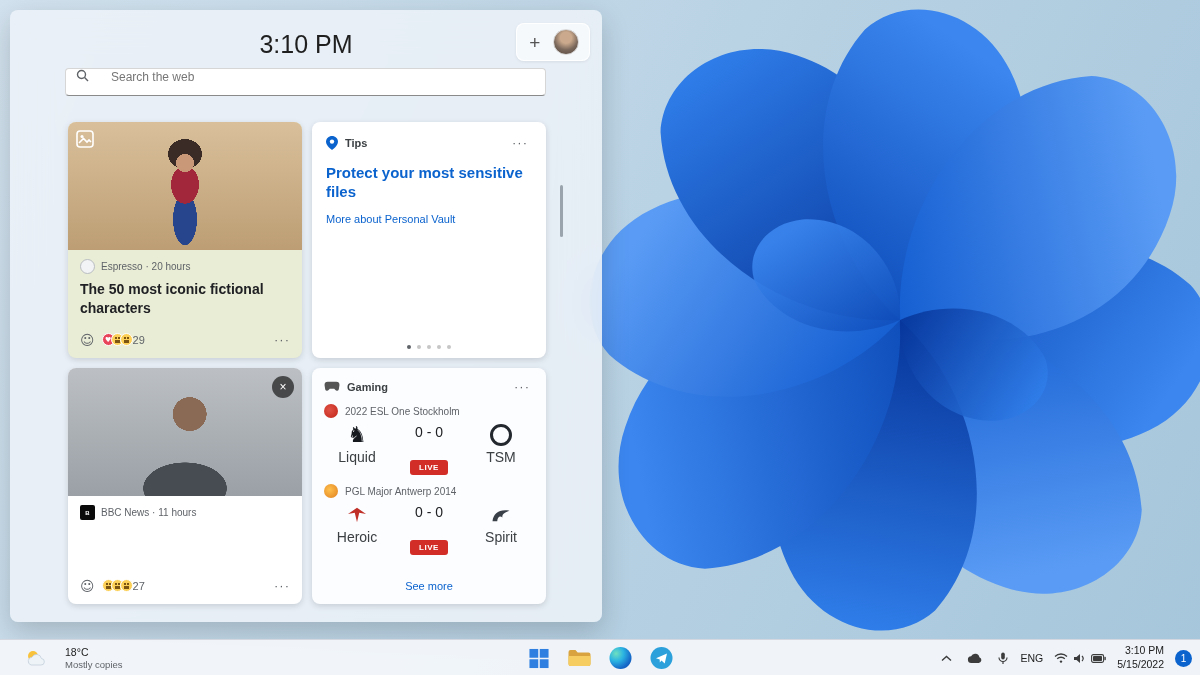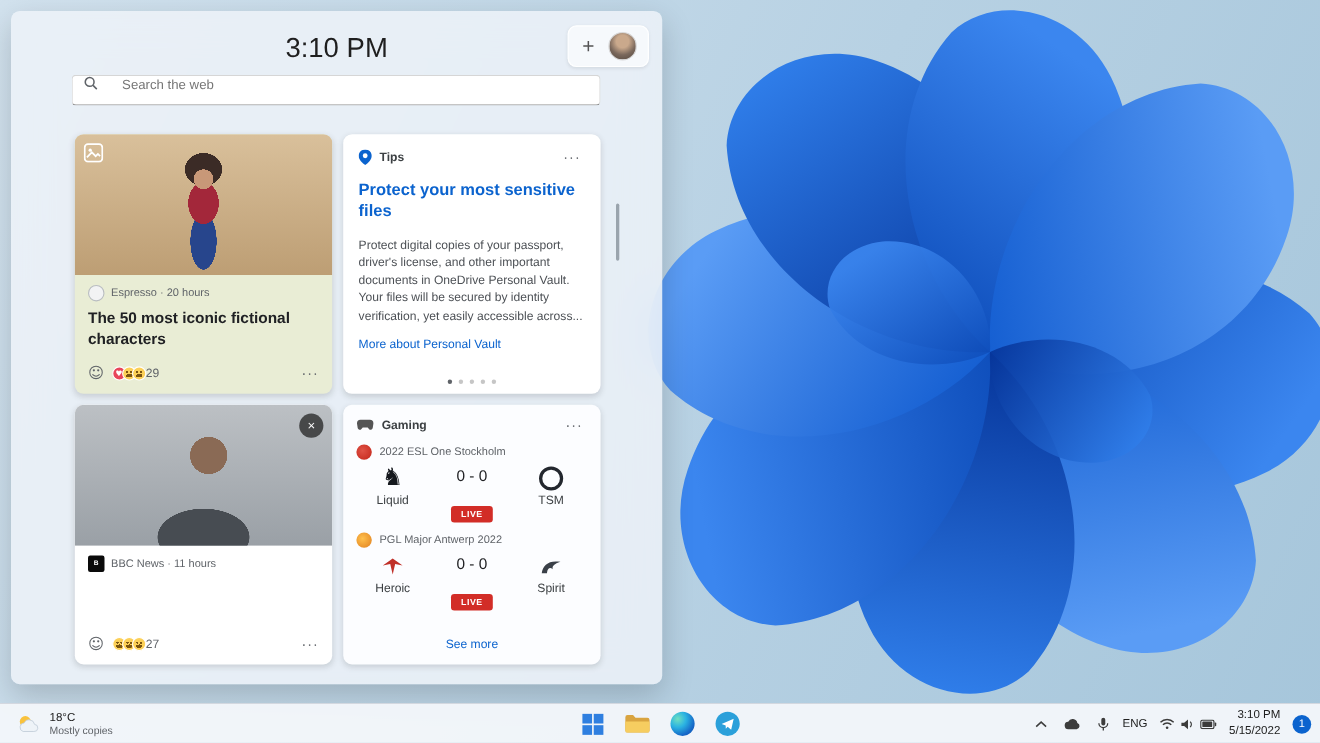--- a/index.html
+++ b/index.html
@@ -96,35 +96,35 @@
 
   .event-row { display:flex; align-items:center; gap:7px; margin-top:9px; font-size:10px; color:#5f6368; }
   .event-logo { width:14px; height:14px; border-radius:50%; flex:none; }
   .logo-esl { background:radial-gradient(circle at 40% 40%, #e05246, #c22418); }
   .logo-pgl { background:radial-gradient(circle at 40% 40%, #ffc04d, #e07f1e); }
   .teams { display:flex; align-items:flex-start; justify-content:space-between; margin-top:5px; padding:0 2px; }
   .team { width:62px; display:flex; flex-direction:column; align-items:center; gap:2px; }
   .team-logo { height:24px; display:flex; align-items:center; justify-content:center; }
   .liquid-glyph { font-family:"DejaVu Sans",sans-serif; font-size:22px; color:#15181d; line-height:1; }
   .tsm-ring { width:22px; height:22px; border-radius:50%; border:3px solid #23272e; }
-  .team-name { font-size:11px; color:#3c4043; }
+  .team-name { font-size:14px; color:#3c4043; }
   .mid { display:flex; flex-direction:column; align-items:center; gap:20px; padding-top:1px;justify-content:flex-end; }
   .score { font-size:14px; color:#202124; font-weight:500; }
   .live-badge { background:#d22d27; color:#fff; font-size:8px; font-weight:700;
     padding:3px 9px; border-radius:3px; letter-spacing:0.5px; }
   .see-more { margin-top:auto; text-align:center; font-size:11px; color:#0b63ce; padding:6px 0 2px; cursor:pointer; }
 
   .scroll-thumb { position:absolute; left:550px; top:175px; width:3px; height:52px;
     border-radius:2px; background:#9aa4ad; cursor:pointer; }
 
   
   .taskbar { position:absolute; left:0; bottom:0; width:1200px; height:36px;
     background:rgba(243,246,250,0.96); border-top:1px solid rgba(198,204,212,0.7); }
-  .tb-weather { position:absolute; left:6px; top:0; height:36px; display:flex; align-items:center;
-    gap:7px; padding:0 8px; cursor:pointer; border-radius:4px; }
+  .tb-weather { position:absolute; left:16px; top:0; height:36px; display:flex; align-items:center;
+    gap:17px; padding:0 8px; cursor:pointer; border-radius:4px; }
   .tb-weather-text { display:flex; flex-direction:column; line-height:1.2; }
   .tb-temp { font-size:10.5px; color:#202020; }
   .tb-cond { font-size:9.5px; color:#5f6368; }
   .tb-center { position:absolute; left:50%; top:0; transform:translateX(-50%); height:36px;
     display:flex; gap:15px; align-items:center; }
   .tb-icon { width:26px; height:26px; display:flex; align-items:center; justify-content:center;
     border-radius:4px; cursor:pointer; }
   .edge-circle { width:22px; height:22px; border-radius:50%;
     background:radial-gradient(circle at 30% 30%, #6fe0c0 0%, #2bb3e2 35%, #1668c8 70%, #0d4ea8 100%); }
   .telegram-circle { width:22px; height:22px; border-radius:50%; background:#2ba0da;
@@ -215,21 +215,20 @@
     <div class="card card-tips">
       <div class="widget-header">
         <svg width="12" height="14" viewBox="0 0 12 14">
           <path d="M6 0 C9.3 0 12 2.6 12 5.8 C12 10 6 14 6 14 C6 14 0 10 0 5.8 C0 2.6 2.7 0 6 0 Z" fill="#0b63ce"></path>
           <circle cx="6" cy="5.6" r="2.2" fill="#fff"></circle>
         </svg>
         <span class="widget-title">Tips</span>
         <button class="menu-dots">···</button>
       </div>
       <div class="tips-heading">Protect your most sensitive files</div>
-      <div class="tips-body">Protect digital copies of your passport, driver's license, and other important documents in OneDrive Personal Vault. Your files will be secured by identity verification, yet easily accessible across...</div>
       <span class="tips-link">More about Personal Vault</span>
       <div class="dots">
         <span class="dot active"></span>
         <span class="dot"></span>
         <span class="dot"></span>
         <span class="dot"></span>
         <span class="dot"></span>
       </div>
     </div>
 
@@ -278,21 +277,21 @@
         <div class="team">
           <span class="team-logo">
               <span class="tsm-ring"></span>
             </span>
           <span class="team-name">TSM</span>
         </div>
       </div>
 
       <div class="event-row">
         <span class="event-logo logo-pgl"></span>
-        <span>PGL Major Antwerp 2022</span>
+        <span>PGL Major Antwerp 2014</span>
       </div>
       <div class="teams">
         <div class="team">
           <span class="team-logo">
             <svg width="24" height="18" viewBox="0 0 24 20">
                 <path d="M12 2 L2 9 L9.5 7.5 L12 18 L14.5 7.5 L22 9 Z" fill="#c03028"></path>
               </svg>
           </span>
           <span class="team-name">Heroic</span>
         </div>

